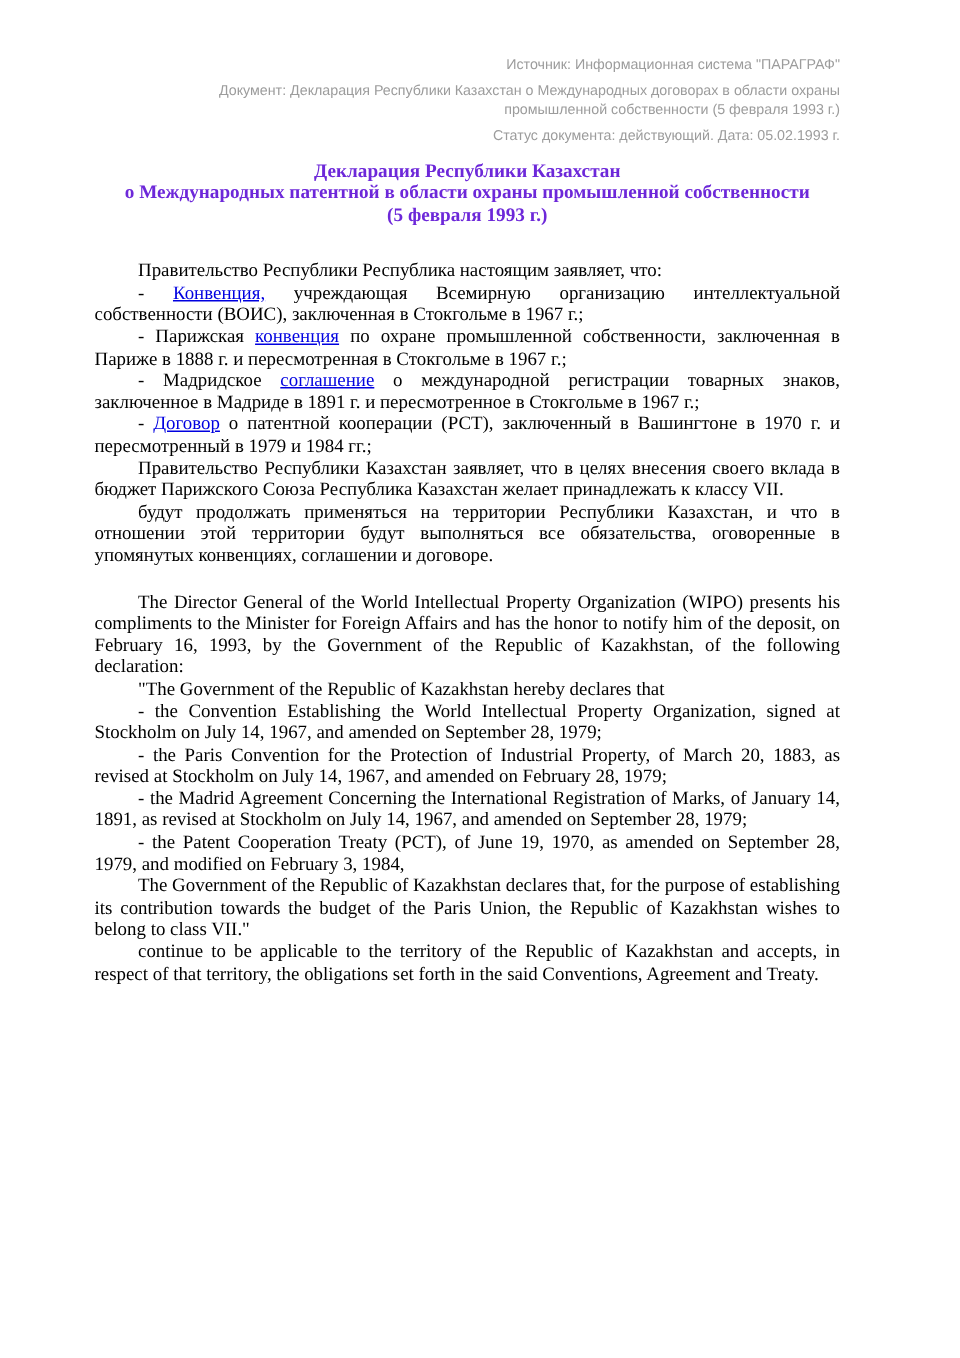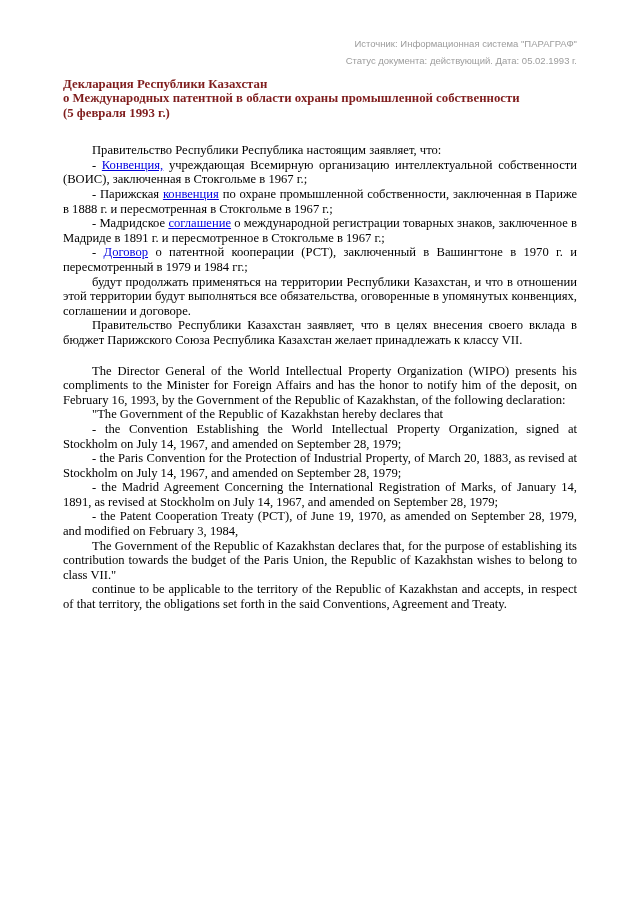--- a/index.html
+++ b/index.html
@@ -6,45 +6,45 @@
     margin: 0;
     padding: 0;
     background: #ffffff;
   }
   .page {
     position: relative;
     width: 640px;
     height: 905px;
     box-sizing: border-box;
     background: #ffffff;
-    padding: 37px 63px 0 63px;
+    padding: 37px 80px 0 63px;
     overflow: hidden;
     font-family: "Liberation Serif", serif;
     color: #000000;
   }
   .doc-meta {
     font-family: "Liberation Sans", sans-serif;
     font-size: 9.5px;
     line-height: 13.5px;
     color: #9c9c9c;
     text-align: right;
   }
   .meta-line {
     margin: 0 0 3px 0;
   }
   .meta-line.doc-line {
     margin-left: 30px;
   }
   .doc-title {
     margin-top: 10px;
-    text-align: left;
+    text-align: center;
     font-weight: bold;
     font-size: 12.8px;
     line-height: 14.4px;
-    color: #7f1d1d;
+    color: #6d28d9;
   }
   .doc-body {
     margin-top: 23px;
     font-size: 12.6px;
     line-height: 14.6px;
     text-align: justify;
   }
   .para {
     margin: 0;
     text-indent: 29px;
@@ -58,44 +58,45 @@
     cursor: pointer;
   }
 </style>
 </head>
 <body>
 
 <div class="page">
 
   <div class="doc-meta">
     <div class="meta-line">Источник: Информационная система "ПАРАГРАФ"</div>
+    <div class="meta-line doc-line">Документ: Декларация Республики Казахстан о Международных договорах в области охраны промышленной собственности (5 февраля 1993 г.)</div>
     <div class="meta-line">Статус документа: действующий. Дата: 05.02.1993 г.</div>
   </div>
 
   <div class="doc-title">
     <div>Декларация Республики Казахстан</div>
     <div>о Международных патентной в области охраны промышленной собственности</div>
     <div>(5 февраля 1993 г.)</div>
   </div>
 
   <div class="doc-body">
     <div class="russian-section">
         <p class="para">Правительство Республики Республика настоящим заявляет, что:</p>
         <p class="para">- <a class="doc-link" href="#">Конвенция,</a> учреждающая Всемирную организацию интеллектуальной собственности (ВОИС), заключенная в Стокгольме в 1967 г.;</p>
         <p class="para">- Парижская <a class="doc-link" href="#">конвенция</a> по охране промышленной собственности, заключенная в Париже в 1888 г. и пересмотренная в Стокгольме в 1967 г.;</p>
         <p class="para">- Мадридское <a class="doc-link" href="#">соглашение</a> о международной регистрации товарных знаков, заключенное в Мадриде в 1891 г. и пересмотренное в Стокгольме в 1967 г.;</p>
         <p class="para">- <a class="doc-link" href="#">Договор</a> о патентной кооперации (РСТ), заключенный в Вашингтоне в 1970 г. и пересмотренный в 1979 и 1984 гг.;</p>
+        <p class="para">Правительство Республики Казахстан заявляет, что в целях внесения своего вклада в бюджет Парижского Союза Республика Казахстан желает принадлежать к классу VII.</p>
         <p class="para">будут продолжать применяться на территории Республики Казахстан, и что в отношении этой территории будут выполняться все обязательства, оговоренные в упомянутых конвенциях, соглашении и договоре.</p>
-        <p class="para">Правительство Республики Казахстан заявляет, что в целях внесения своего вклада в бюджет Парижского Союза Республика Казахстан желает принадлежать к классу VII.</p>
       </div>
     <div class="english-section">
         <p class="para">The Director General of the World Intellectual Property Organization (WIPO) presents his compliments to the Minister for Foreign Affairs and has the honor to notify him of the deposit, on February 16, 1993, by the Government of the Republic of Kazakhstan, of the following declaration:</p>
         <p class="para">"The Government of the Republic of Kazakhstan hereby declares that</p>
         <p class="para">- the Convention Establishing the World Intellectual Property Organization, signed at Stockholm on July 14, 1967, and amended on September 28, 1979;</p>
-        <p class="para">- the Paris Convention for the Protection of Industrial Property, of March 20, 1883, as revised at Stockholm on July 14, 1967, and amended on September 28, 1979;</p>
+        <p class="para">- the Paris Convention for the Protection of Industrial Property, of March 20, 1883, as revised at Stockholm on July 14, 1967, and amended on February 28, 1979;</p>
         <p class="para">- the Madrid Agreement Concerning the International Registration of Marks, of January 14, 1891, as revised at Stockholm on July 14, 1967, and amended on September 28, 1979;</p>
         <p class="para">- the Patent Cooperation Treaty (PCT), of June 19, 1970, as amended on September 28, 1979, and modified on February 3, 1984,</p>
         <p class="para">The Government of the Republic of Kazakhstan declares that, for the purpose of establishing its contribution towards the budget of the Paris Union, the Republic of Kazakhstan wishes to belong to class VII."</p>
         <p class="para">continue to be applicable to the territory of the Republic of Kazakhstan and accepts, in respect of that territory, the obligations set forth in the said Conventions, Agreement and Treaty.</p>
       </div>
   </div>
 
 </div>
 
 </body></html>

